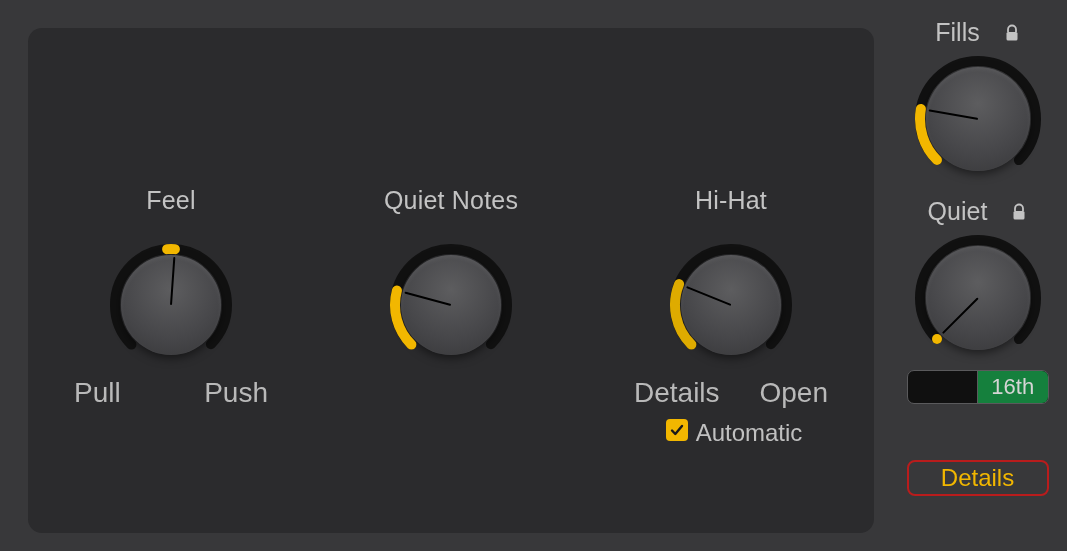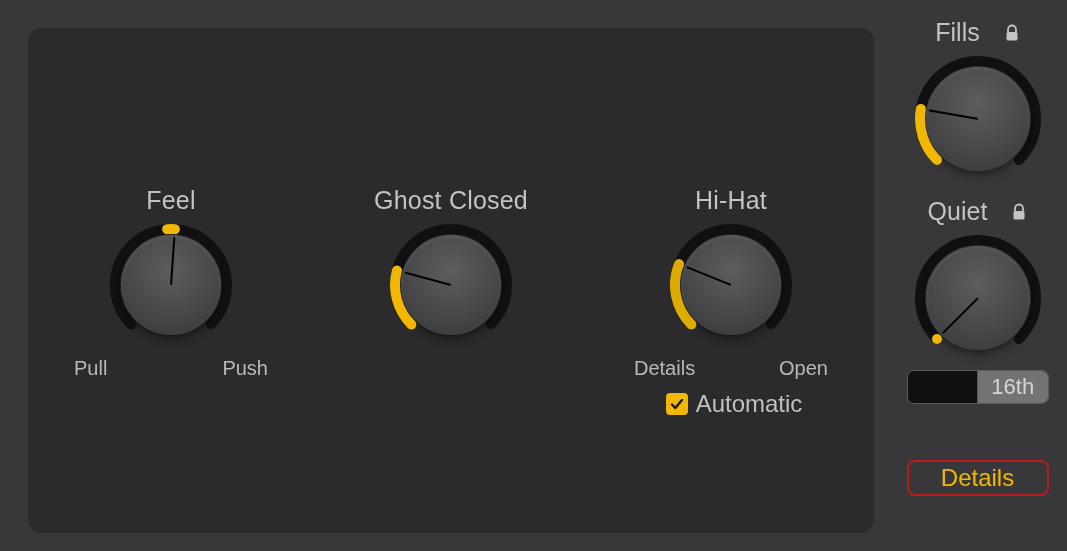--- a/index.html
+++ b/index.html
@@ -32,32 +32,32 @@
     }
     .knob-cluster {
       width: 210px;
       display: flex;
       flex-direction: column;
       align-items: center;
     }
     .knob-title {
       font-size: 25px;
       color: #c3c3c3;
-      margin-bottom: 8px;
+      margin-bottom: 28px;
       font-weight: 400;
       letter-spacing: 0.2px;
     }
     .knob-bottom {
       width: 210px;
       display: flex;
       justify-content: space-between;
       margin-top: 10px;
     }
     .knob-side-label {
-      font-size: 20px;
+      font-size: 28px;
       color: #b9b9b9;
       font-weight: 400;
       padding: 0 8px;
     }
     .knob {
       position: relative;
       width: 124px;
       height: 124px;
     }
     .knob svg { position: absolute; inset: 0; }
@@ -74,21 +74,21 @@
       left: 61px;
       top: 14px;
       width: 2px;
       height: 48px;
       background: #000;
       transform-origin: 50% 48px;
       border-radius: 1px;
     }
     .automatic-row {
       display: flex;
-      align-items: center;
+      align-items: flex-start;
       gap: 8px;
       margin-top: 10px;
       padding-left: 6px;
     }
     .checkbox {
       width: 22px;
       height: 22px;
       background: #f2b700;
       border-radius: 4px;
       display: flex;
@@ -167,21 +167,21 @@
       align-items: center;
       justify-content: center;
       font-size: 22px;
       color: #d5d5d5;
     }
     .seg.active {
       color: #f2b700;
       background: #101010;
       margin-top: 48px;
     }
-    .seg + .seg { border-left: 1px solid #5a5a5c; background:#737373; }
+    .seg + .seg { border-left: 1px solid #5a5a5c; background:#15803d; }
     .details-btn {
       width: 142px;
       height: 36px;
       background: #38383a;
       border: 2px solid #b91c1c;
       border-radius: 8px;
       display: flex;
       align-items: center;
       justify-content: center;
       color: #f2b700;
@@ -208,21 +208,21 @@
         </svg>
         <div class="knob-needle" id="feel-needle" style="transform: rotate(4deg);"></div>
       </div>
       <div class="knob-bottom">
         <span class="knob-side-label">Pull</span>
         <span class="knob-side-label">Push</span>
       </div>
     </div>
 
     <div class="knob-cluster">
-      <div class="knob-title">Ghost Closed</div>
+      <div class="knob-title">Quiet Notes</div>
       <div class="knob">
         <svg viewBox="0 0 124 124">
           <circle cx="62" cy="62" r="56" fill="none" stroke="#111" stroke-width="10" stroke-linecap="round" stroke-dasharray="263 352" transform="rotate(135 62 62)"></circle>
         </svg>
         <div class="knob-disc"></div>
         <svg viewBox="0 0 124 124">
           <path id="ghost-arc" fill="none" stroke="#f2b700" stroke-width="10" stroke-linecap="round" d="M 22.40202025355333 101.59797974644665 A 56 56 0 0 1 7.908153727812177 47.506133474258824"></path>
         </svg>
         <div class="knob-needle" id="ghost-needle" style="transform: rotate(-75deg);"></div>
       </div>

